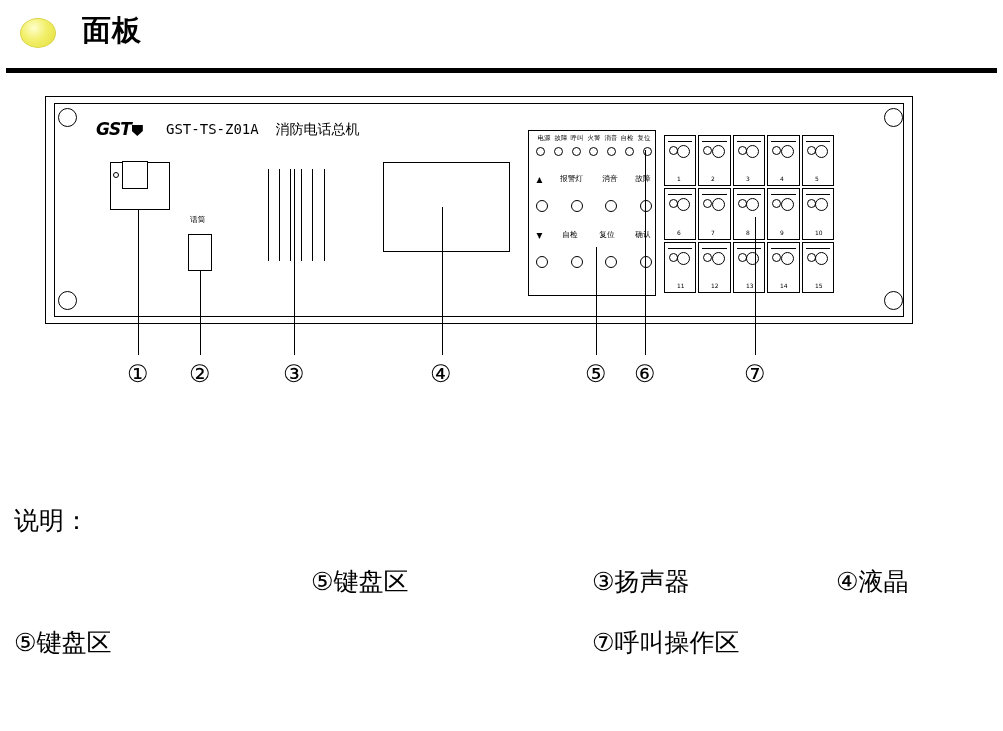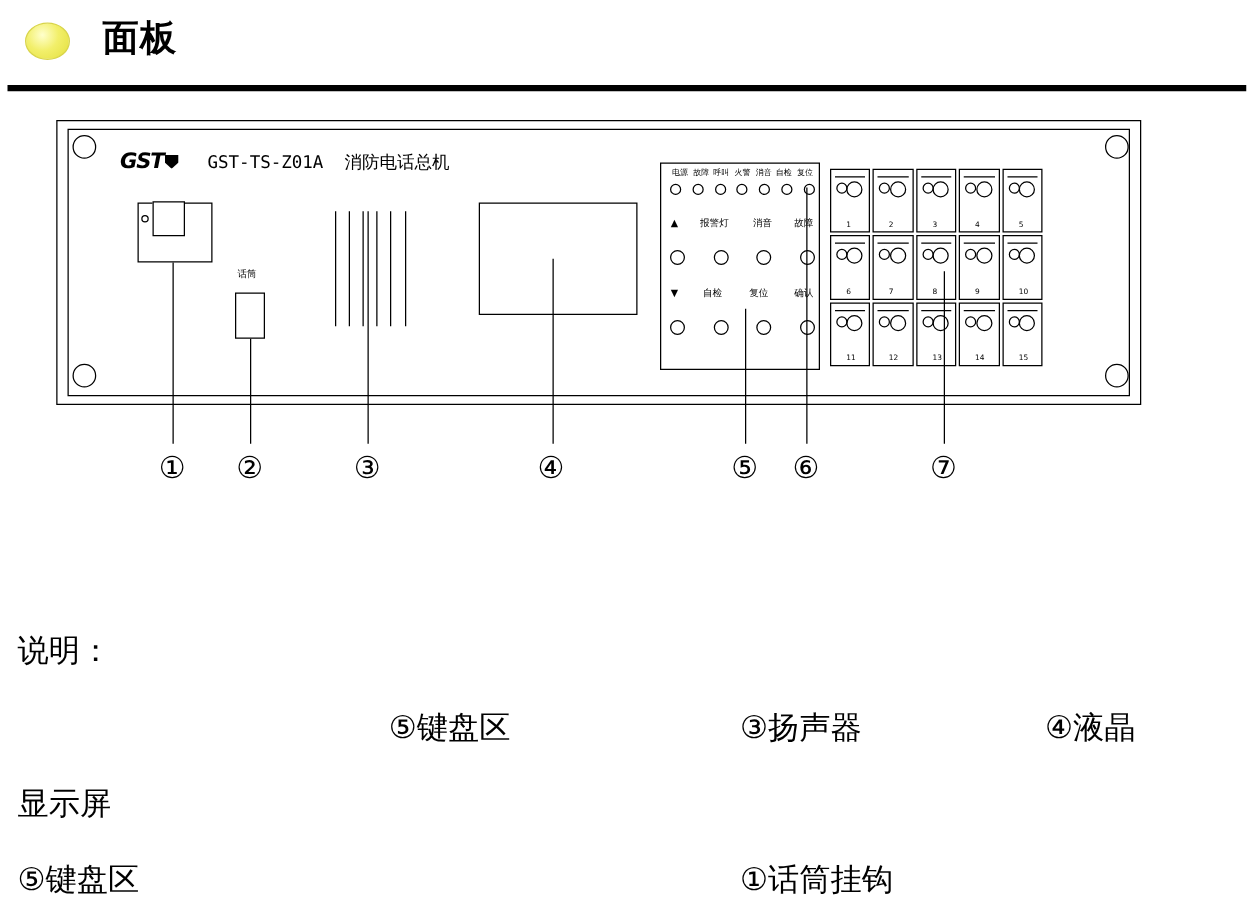--- a/index.html
+++ b/index.html
@@ -538,19 +538,16 @@
 <div class="legend">
   <div class="lrow">
     <span class="li" style="left:0">说明：</span>
   </div>
   <div class="lrow">
     <span class="li" style="left:297px">⑤键盘区</span>
     <span class="li" style="left:578px">③扬声器</span>
     <span class="li" style="left:822px">④液晶</span>
   </div>
   <div class="lrow">
-    <span class="li" style="left:0">显示屏</span>
-  </div>
-  <div class="lrow">
     <span class="li" style="left:0">⑤键盘区</span>
-    <span class="li" style="left:578px">①话筒挂钩</span>
+    <span class="li" style="left:578px">⑦呼叫操作区</span>
   </div>
 </div>
 
 </body></html>

